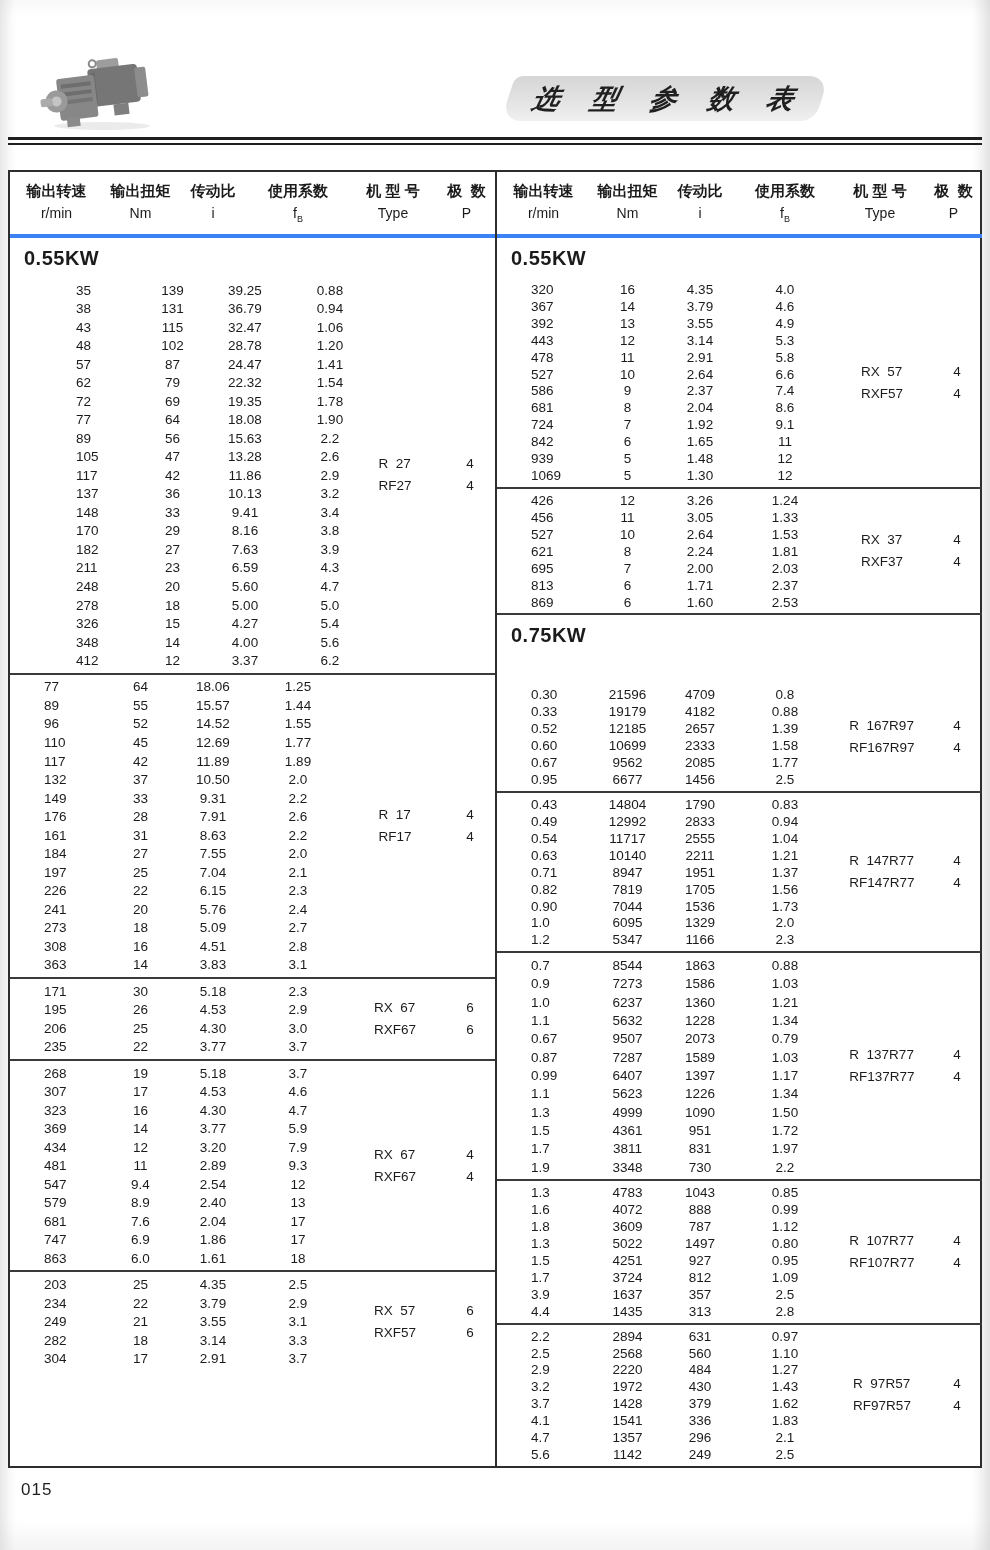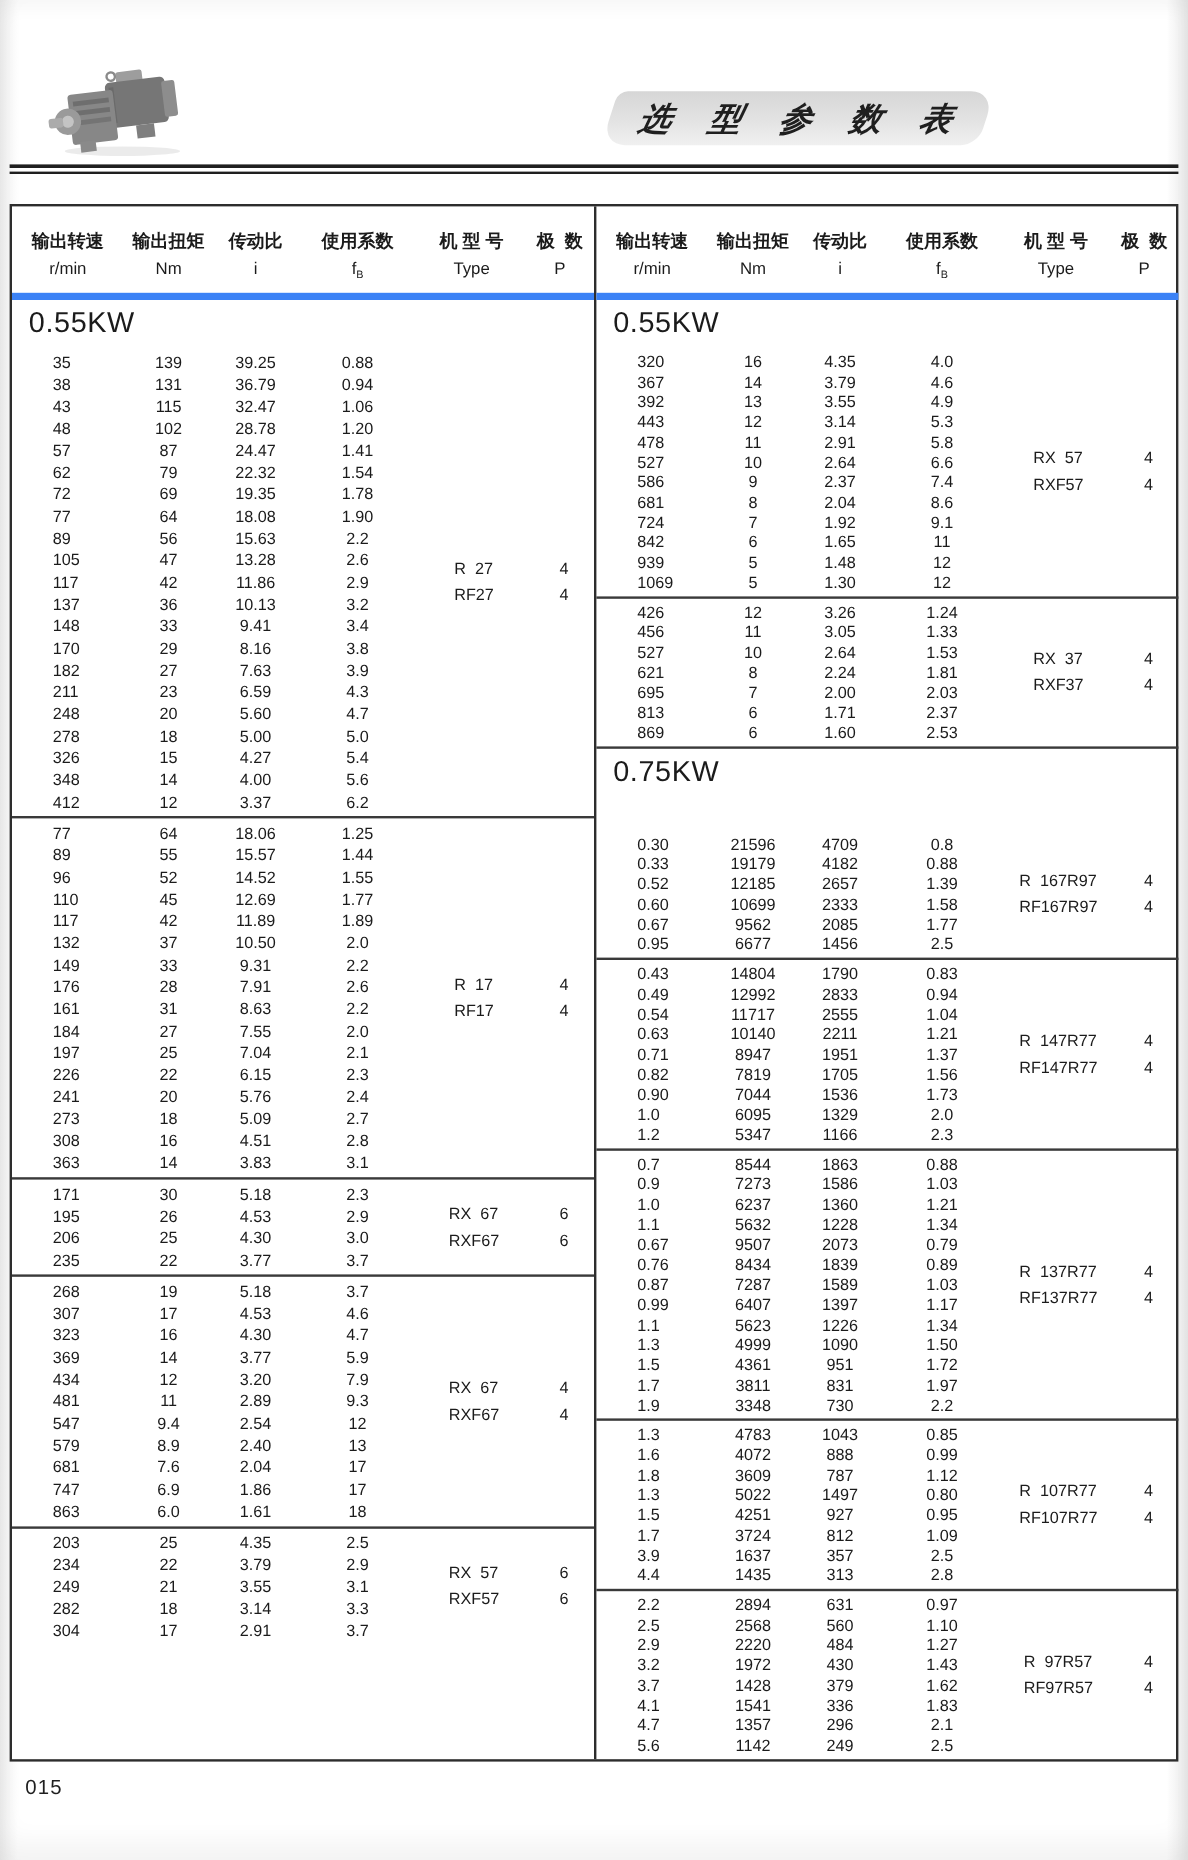--- a/index.html
+++ b/index.html
@@ -38,30 +38,30 @@
     position:absolute;left:8px;top:170px;width:974px;height:1298px;
     box-sizing:border-box;border:2px solid #2d2d2d;background:#fff;
     display:flex;
   }
   .half{display:flex;flex-direction:column;box-sizing:border-box;min-height:0;}
   .half.left{width:487px;border-right:2px solid #2d2d2d;}
   .half.right{flex:1;}
   .col-header{
     flex:0 0 62px;
     display:grid;grid-template-columns:93px 75px 70px 100px 90px 57px;
-    align-content:center;border-bottom:6px solid #3b82f6;margin-top:10px;
+    align-content:center;border-bottom:4px solid #3b82f6;
   }
   .hcell{text-align:center;}
   .hcn{font-weight:bold;font-size:15px;white-space:pre;}
   .hunit{font-size:14px;margin-top:4px;}
   .hunit sub{font-size:9px;}
   .halfbody{flex:1;display:flex;flex-direction:column;min-height:0;}
   .power{
     flex:0 0 40px;display:flex;align-items:center;
-    font-size:24px;font-weight:normal;letter-spacing:.5px;padding-left:14px;
+    font-size:20px;font-weight:bold;letter-spacing:.5px;padding-left:14px;
   }
   .divider{flex:0 0 2px;background:#3a3a3a;}
   .block{
     position:relative;display:flex;flex-direction:column;
     flex-basis:0;min-height:0;padding:3px 0;
   }
   .row{
     flex:1;display:grid;align-items:center;
     grid-template-columns:93px 75px 70px 100px 90px 57px;
     font-size:13.5px;
@@ -137,21 +137,21 @@
             <div class="hcn">机 型 号</div>
             <div class="hunit">Type</div>
           </div>
           <div class="hcell">
             <div class="hcn">极  数</div>
             <div class="hunit">P</div>
           </div>
         </div>
         <div class="halfbody">
           <div class="power">0.55KW</div>
-          <div class="block" style="flex-grow: 21;">
+          <div class="block" style="flex-grow: 21; padding-left: 32px;">
             <div class="row">
               <div class="cell c1">35</div>
               <div class="cell c2">139</div>
               <div class="cell c3">39.25</div>
               <div class="cell c4">0.88</div>
             </div>
             <div class="row">
               <div class="cell c1">38</div>
               <div class="cell c2">131</div>
               <div class="cell c3">36.79</div>
@@ -862,26 +862,20 @@
               <div class="cell c1">1.1</div>
               <div class="cell c2">5632</div>
               <div class="cell c3">1228</div>
               <div class="cell c4">1.34</div>
             </div>
             <div class="row">
               <div class="cell c1">0.67</div>
               <div class="cell c2">9507</div>
               <div class="cell c3">2073</div>
               <div class="cell c4">0.79</div>
-            </div>
-            <div class="row">
-              <div class="cell c1">0.76</div>
-              <div class="cell c2">8434</div>
-              <div class="cell c3">1839</div>
-              <div class="cell c4">0.89</div>
             </div>
             <div class="row">
               <div class="cell c1">0.87</div>
               <div class="cell c2">7287</div>
               <div class="cell c3">1589</div>
               <div class="cell c4">1.03</div>
             </div>
             <div class="row">
               <div class="cell c1">0.99</div>
               <div class="cell c2">6407</div>

